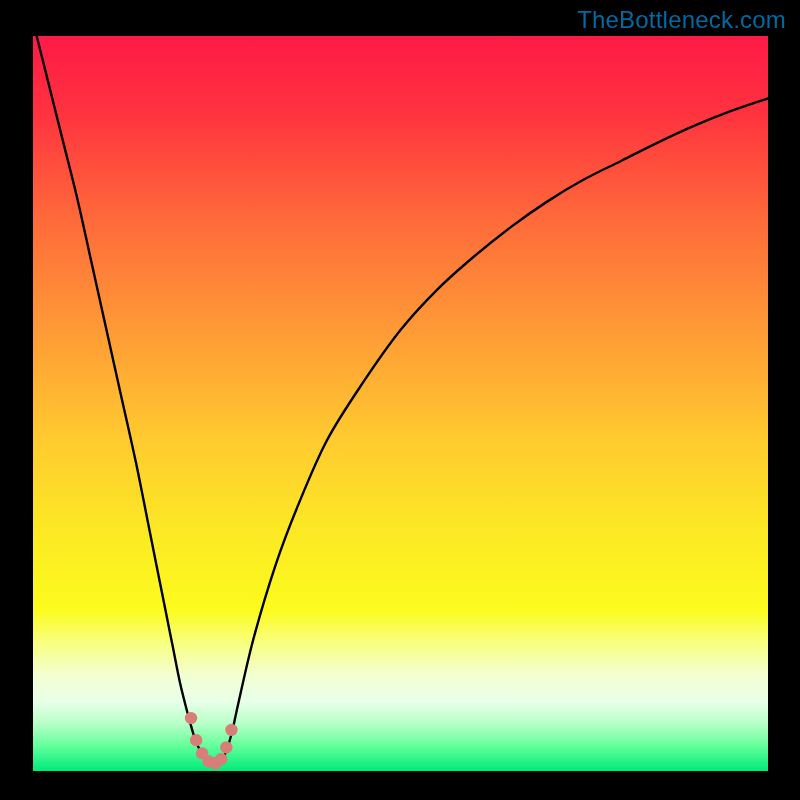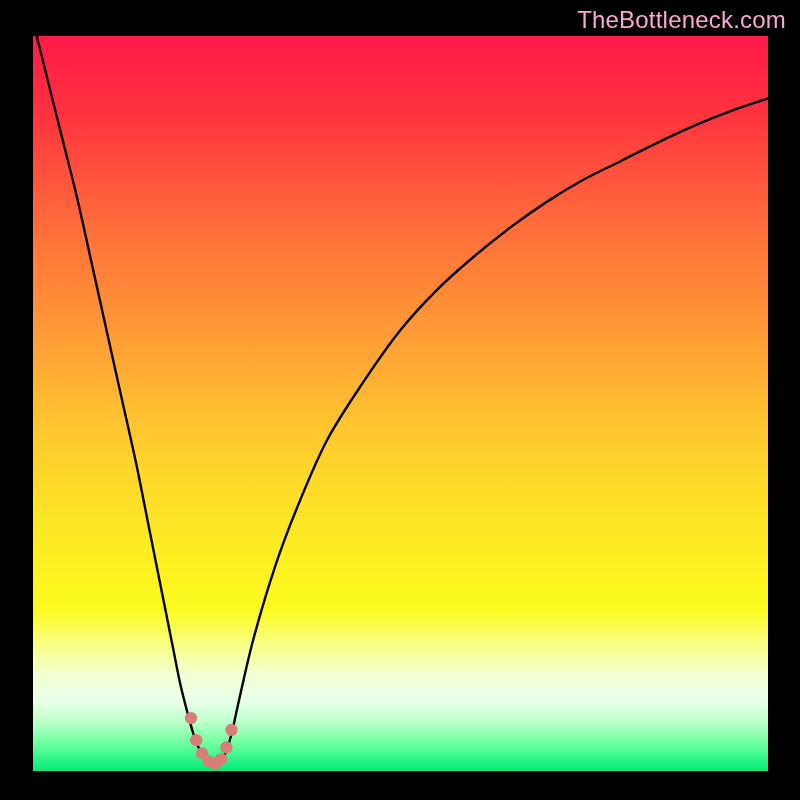--- a/index.html
+++ b/index.html
@@ -15,21 +15,21 @@
     width: 800px;
     height: 800px;
     background: #000;
   }
   .watermark {
     position: absolute;
     top: 6px;
     right: 14px;
     font-family: Arial, Helvetica, sans-serif;
     font-size: 24px;
-    color: #f9a8d4;
+    color: #0369a1;
     letter-spacing: 0.2px;
     font-weight: 500;
   }
   svg {
     position: absolute;
     left: 0;
     top: 0;
   }
 </style>
 </head>

